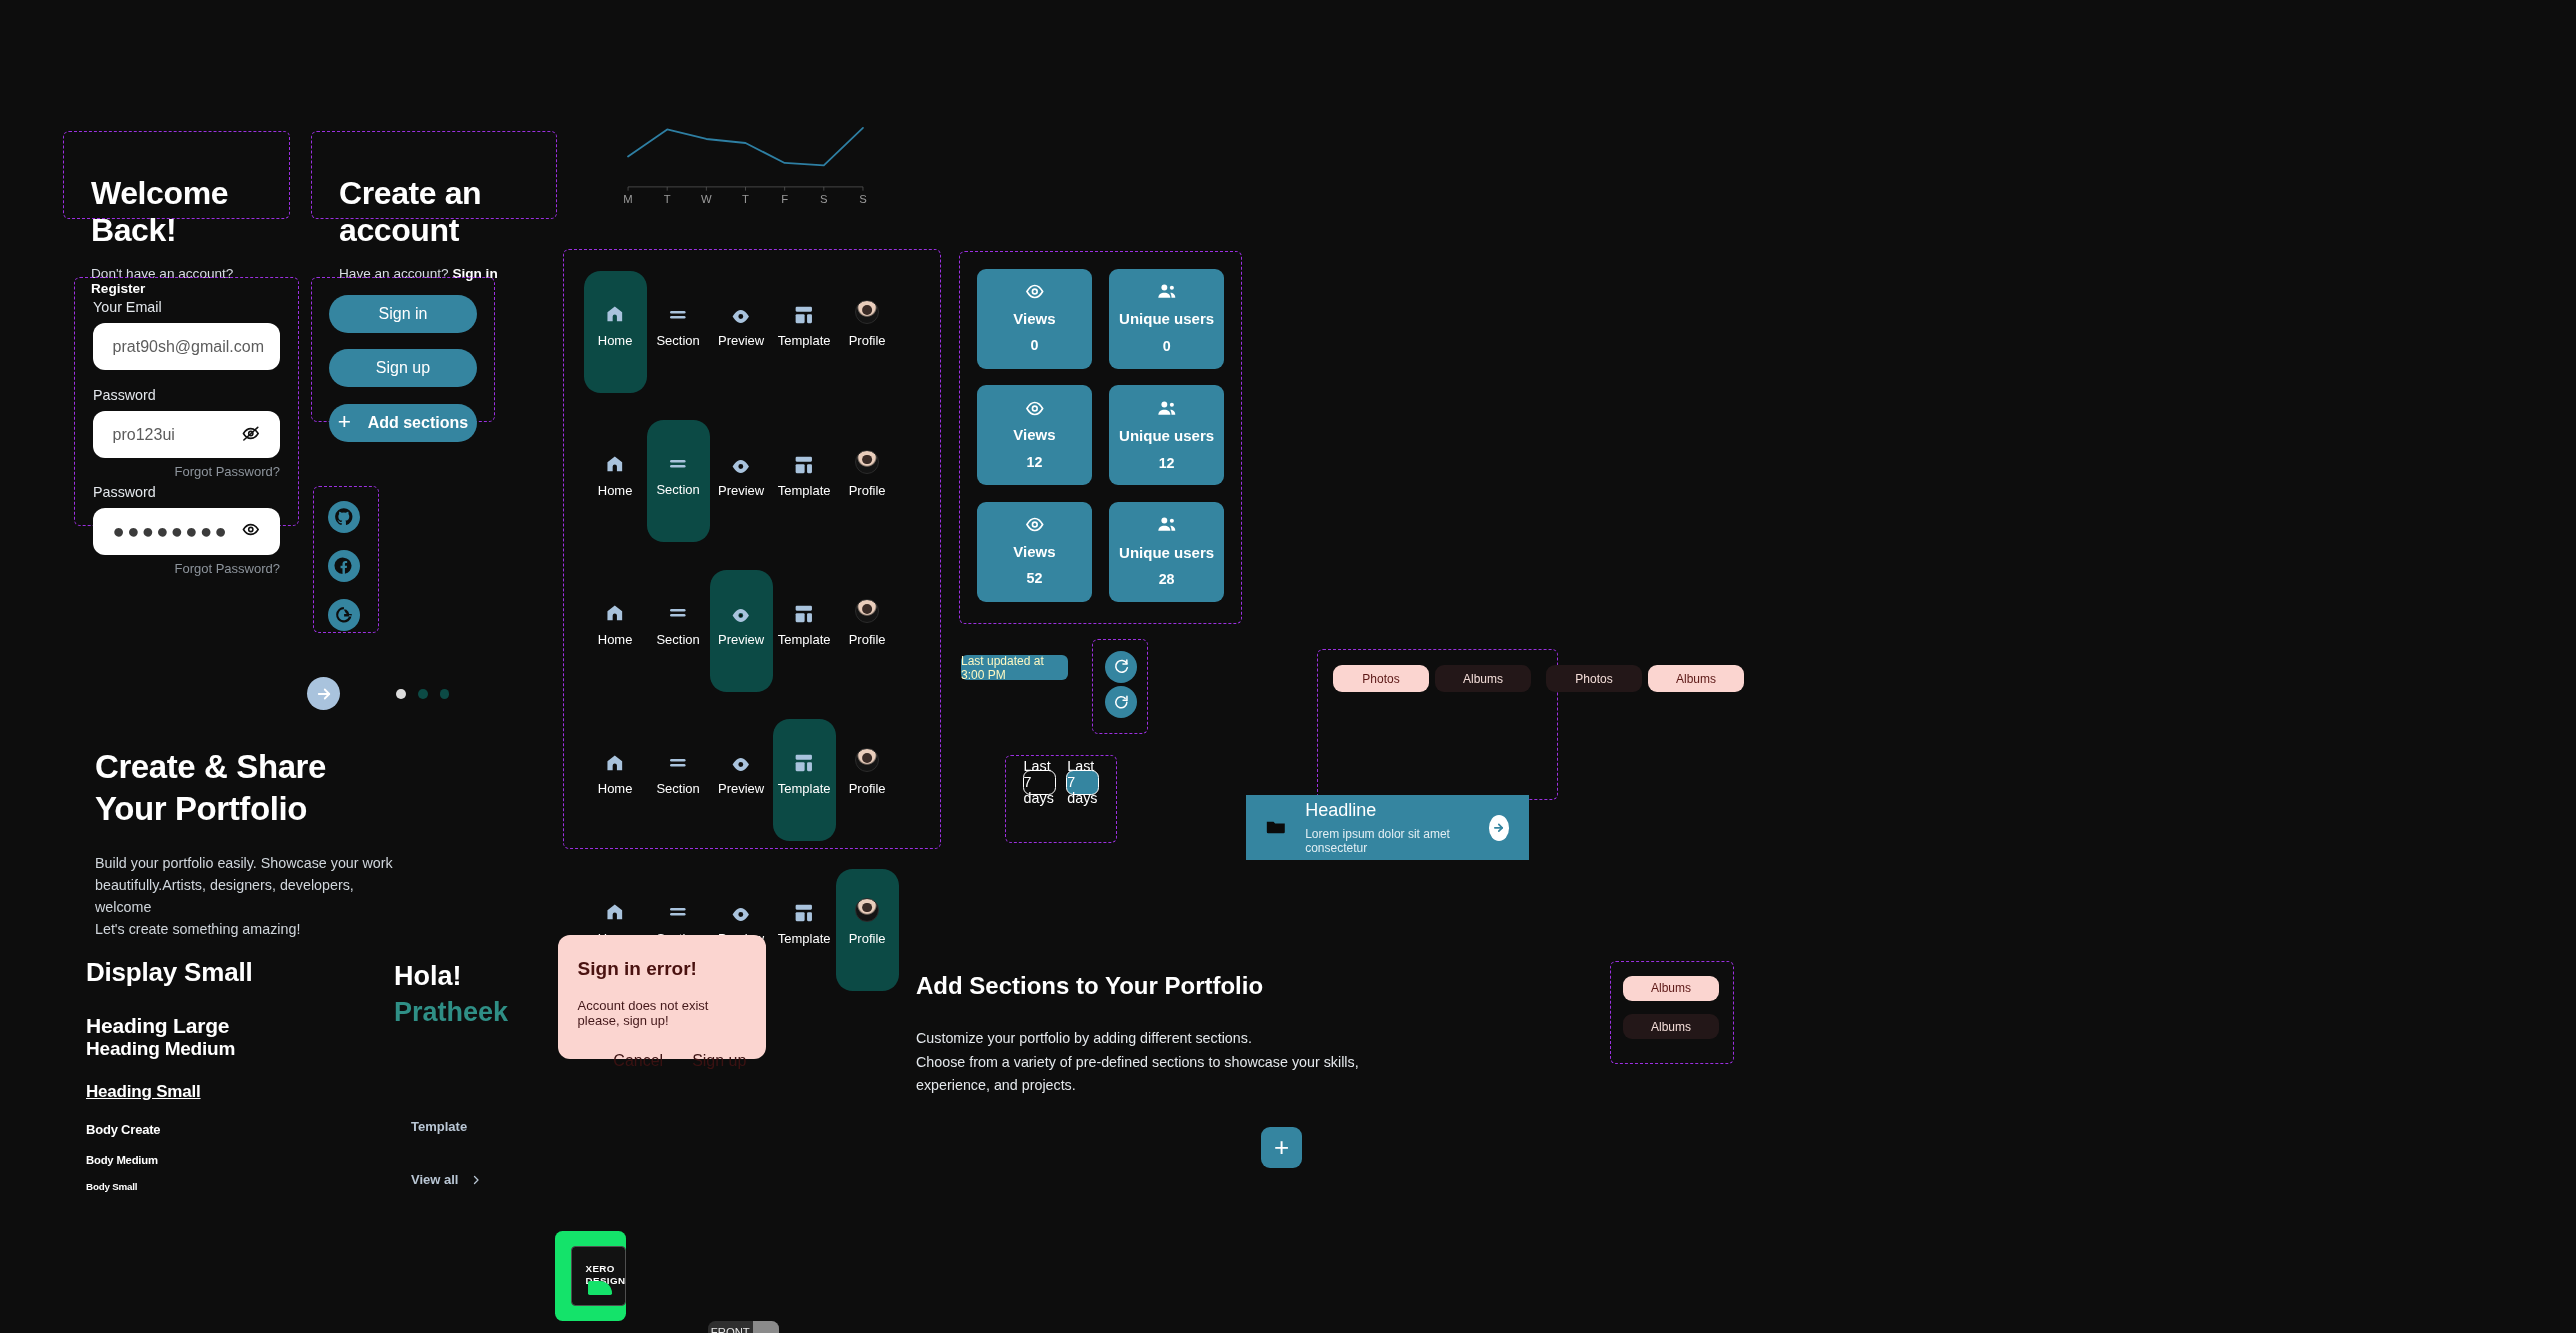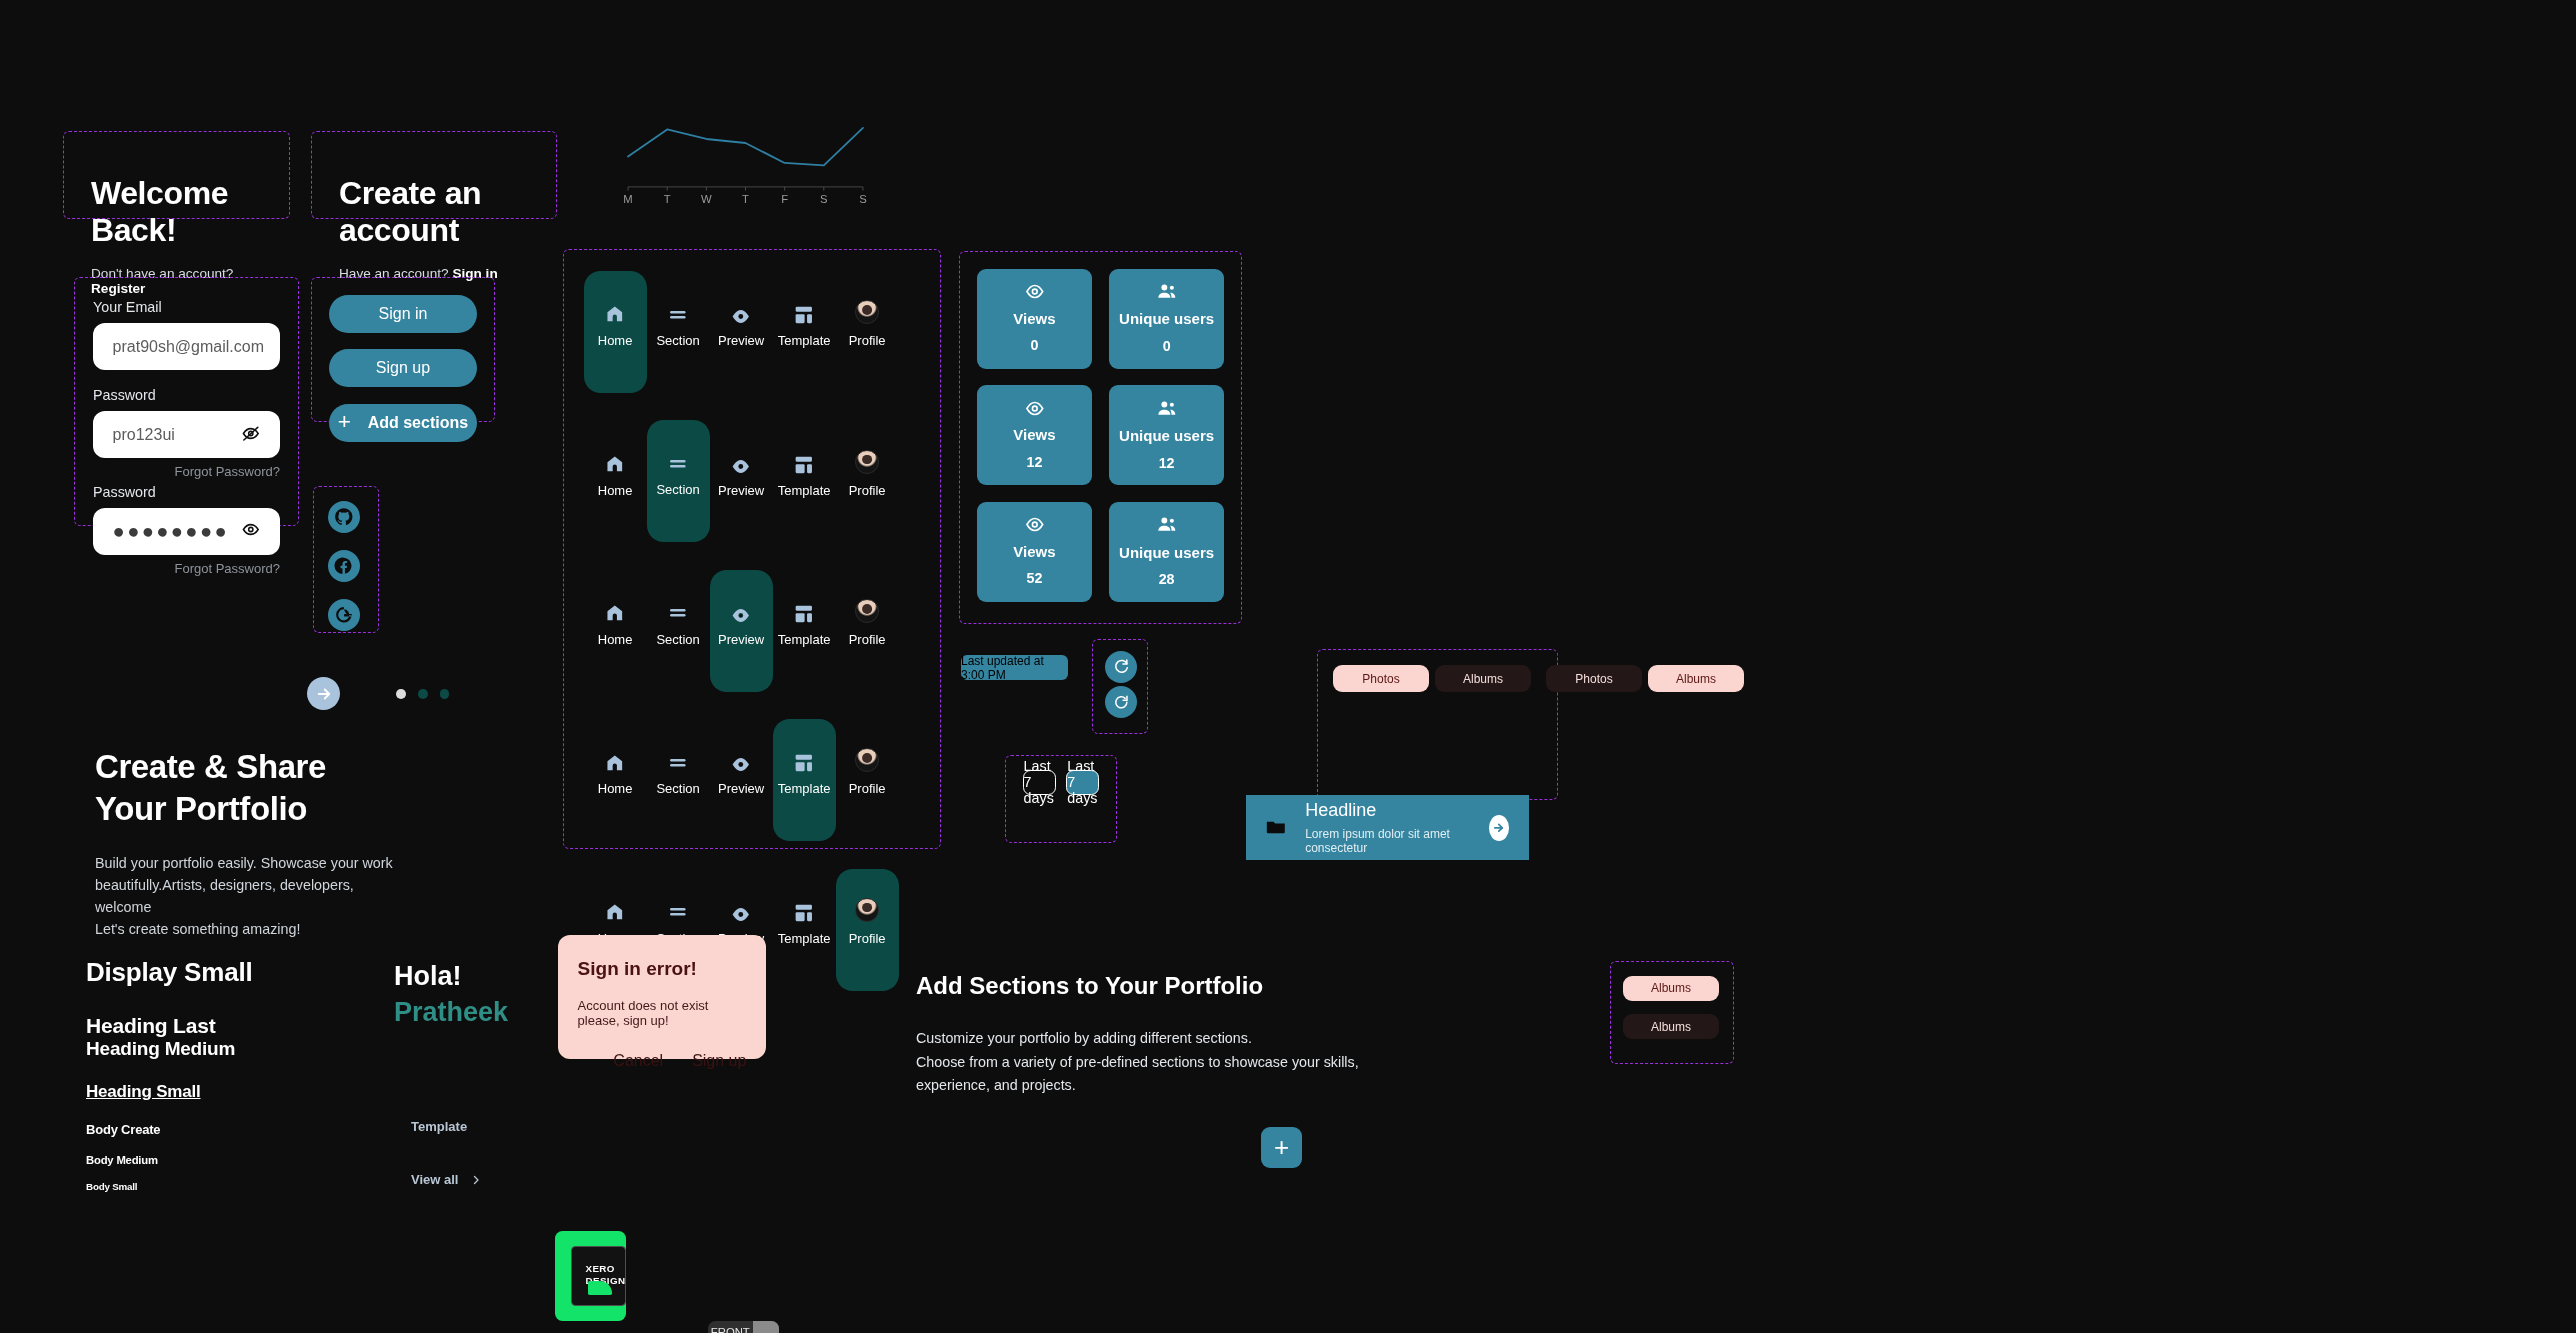--- a/index.html
+++ b/index.html
@@ -81,21 +81,21 @@
   .stat-card {
     background: #3585a0; border-radius: 9px;
     display: flex; flex-direction: column; align-items: center; justify-content: center;
     gap: 10.6px; color: #fff;
   }
   .stat-name { font-size: 15px; font-weight: 800; }
   .stat-val { font-size: 14.3px; font-weight: 800; }
 
   
   .chip-teal {
-    background: #3585a0; color: #000000; border-radius: 7.5px;
+    background: #3585a0; color: #fef9c3; border-radius: 7.5px;
     font-size: 12px; display: flex; align-items: center; justify-content: center;
   }
   .chip-outline {
     border: 1.5px solid #ffffff; color: #fff; border-radius: 7.5px;
     font-size: 14.3px; display: flex; align-items: center; justify-content: center;
     background: transparent;
   }
   .chip-fill {
     border: 1.5px solid #ffffff; background: #3585a0; color: #fff; border-radius: 7.5px;
     font-size: 14.3px; display: flex; align-items: center; justify-content: center;
@@ -292,21 +292,21 @@
   <div class="abs" style="left:95px;top:746px;width:317px;">
     <div class="hero-h">Create &amp; Share</div>
     <div class="hero-h">Your Portfolio</div>
     <div class="hero-p" style="margin-top:22.6px;">Build your portfolio easily. Showcase your work</div>
     <div class="hero-p">beautifully.Artists, designers, developers, welcome</div>
     <div class="hero-p">Let's create something amazing!</div>
   </div>
 
   <div class="abs" id="typescale" style="left:86px;top:957px;width:317px;">
       <div class="ts" style="font-size: 26px; margin-top: 0px;">Display Small</div>
-      <div class="ts" style="font-size: 21px; margin-top: 26px;">Heading Last</div>
+      <div class="ts" style="font-size: 21px; margin-top: 26px;">Heading Large</div>
       <div class="ts" style="font-size: 19px; ">Heading Medium</div>
       <div class="ts" style="font-size: 17px; margin-top: 22px; text-decoration: underline;">Heading Small</div>
       <div class="ts" style="font-size: 13px; margin-top: 19.6px;">Body Create</div>
       <div class="ts" style="font-size: 11.3px; margin-top: 17.3px;">Body Medium</div>
       <div class="ts" style="font-size: 9.8px; margin-top: 15px;">Body Small</div>
     </div>
 
   <div class="abs dashed" style="left:563px;top:249px;width:378px;height:600px;">
     <div id="navrows" style="padding:21px 19.6px 0;">
         <div class="nav-row" style="margin-top: 13.6px;">

